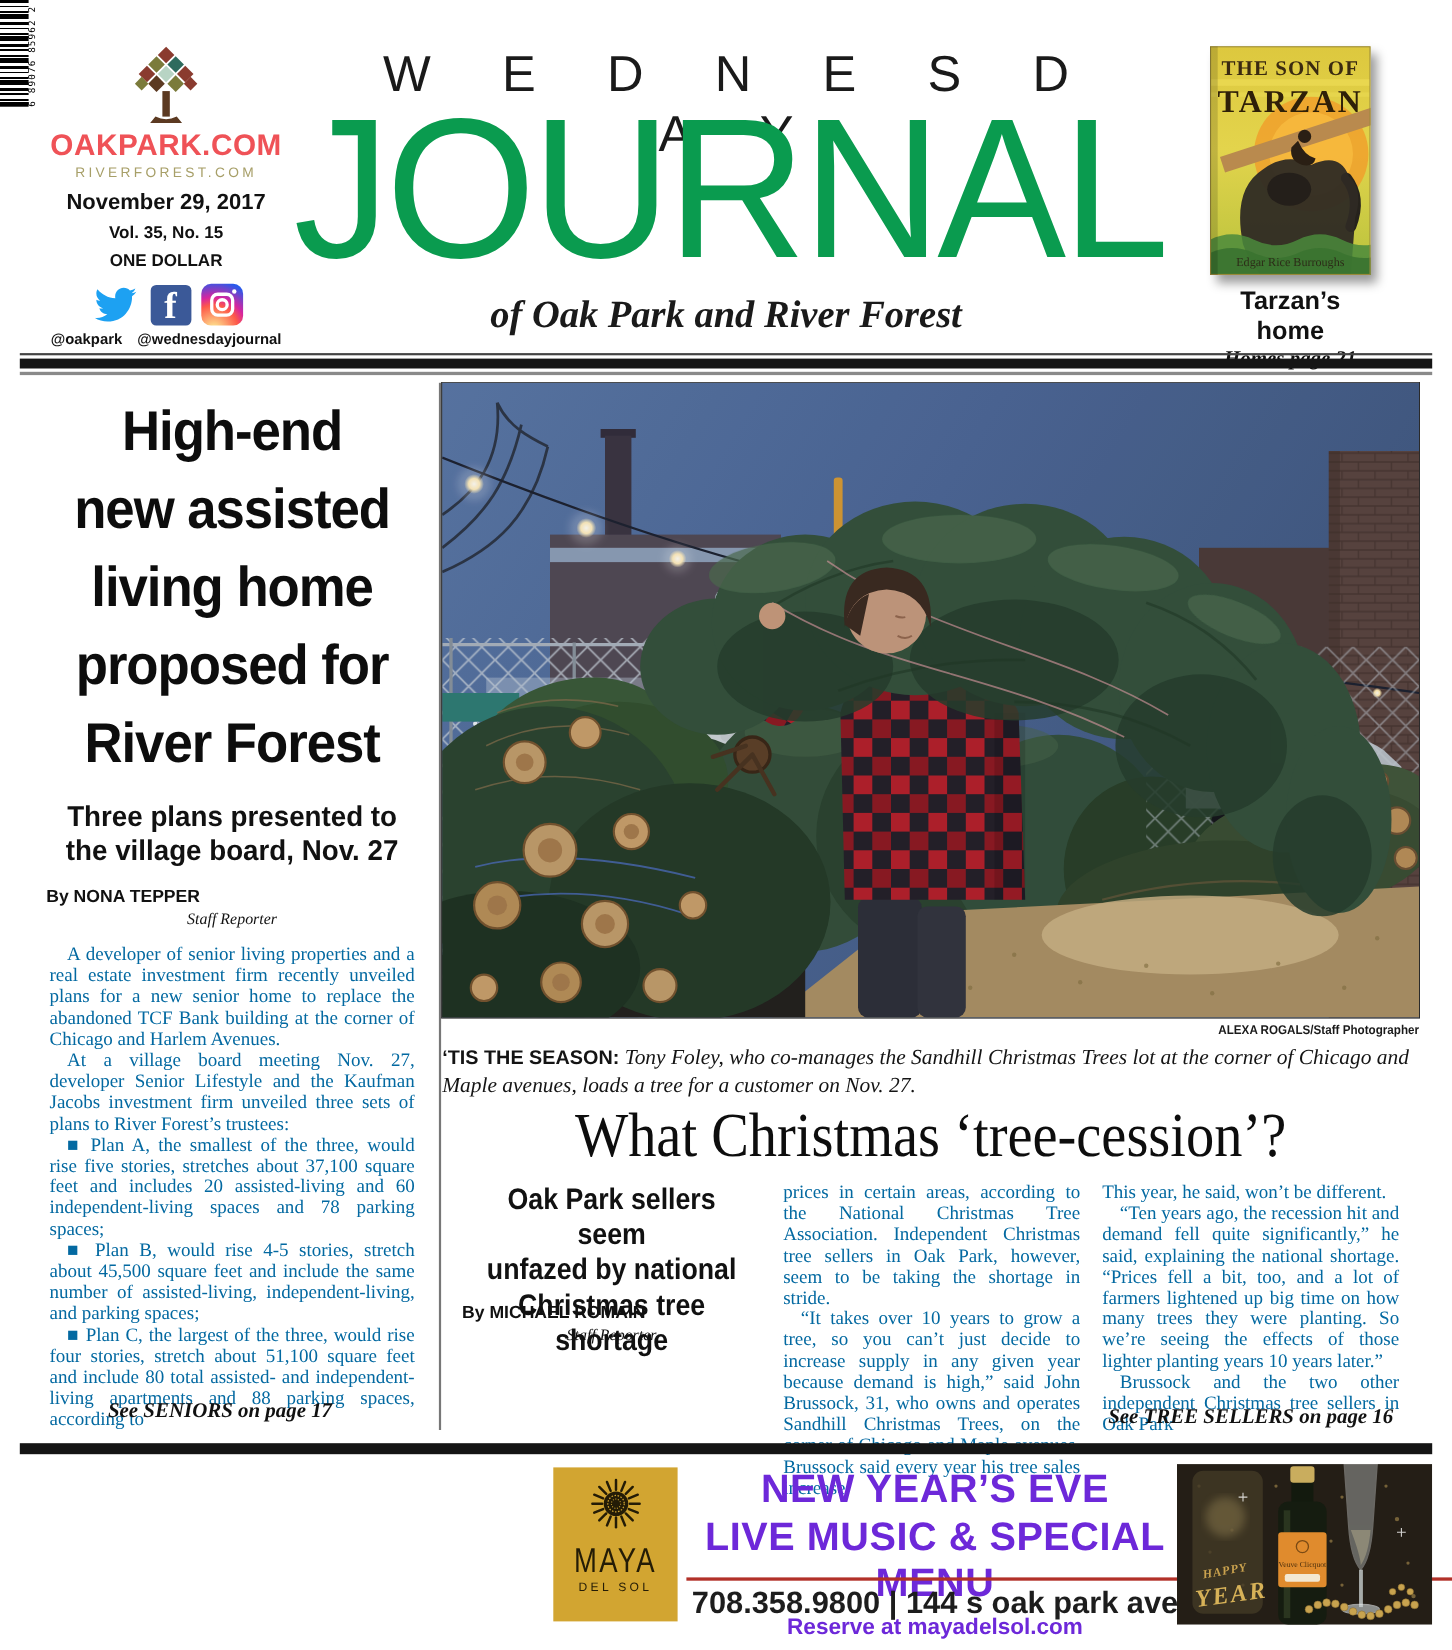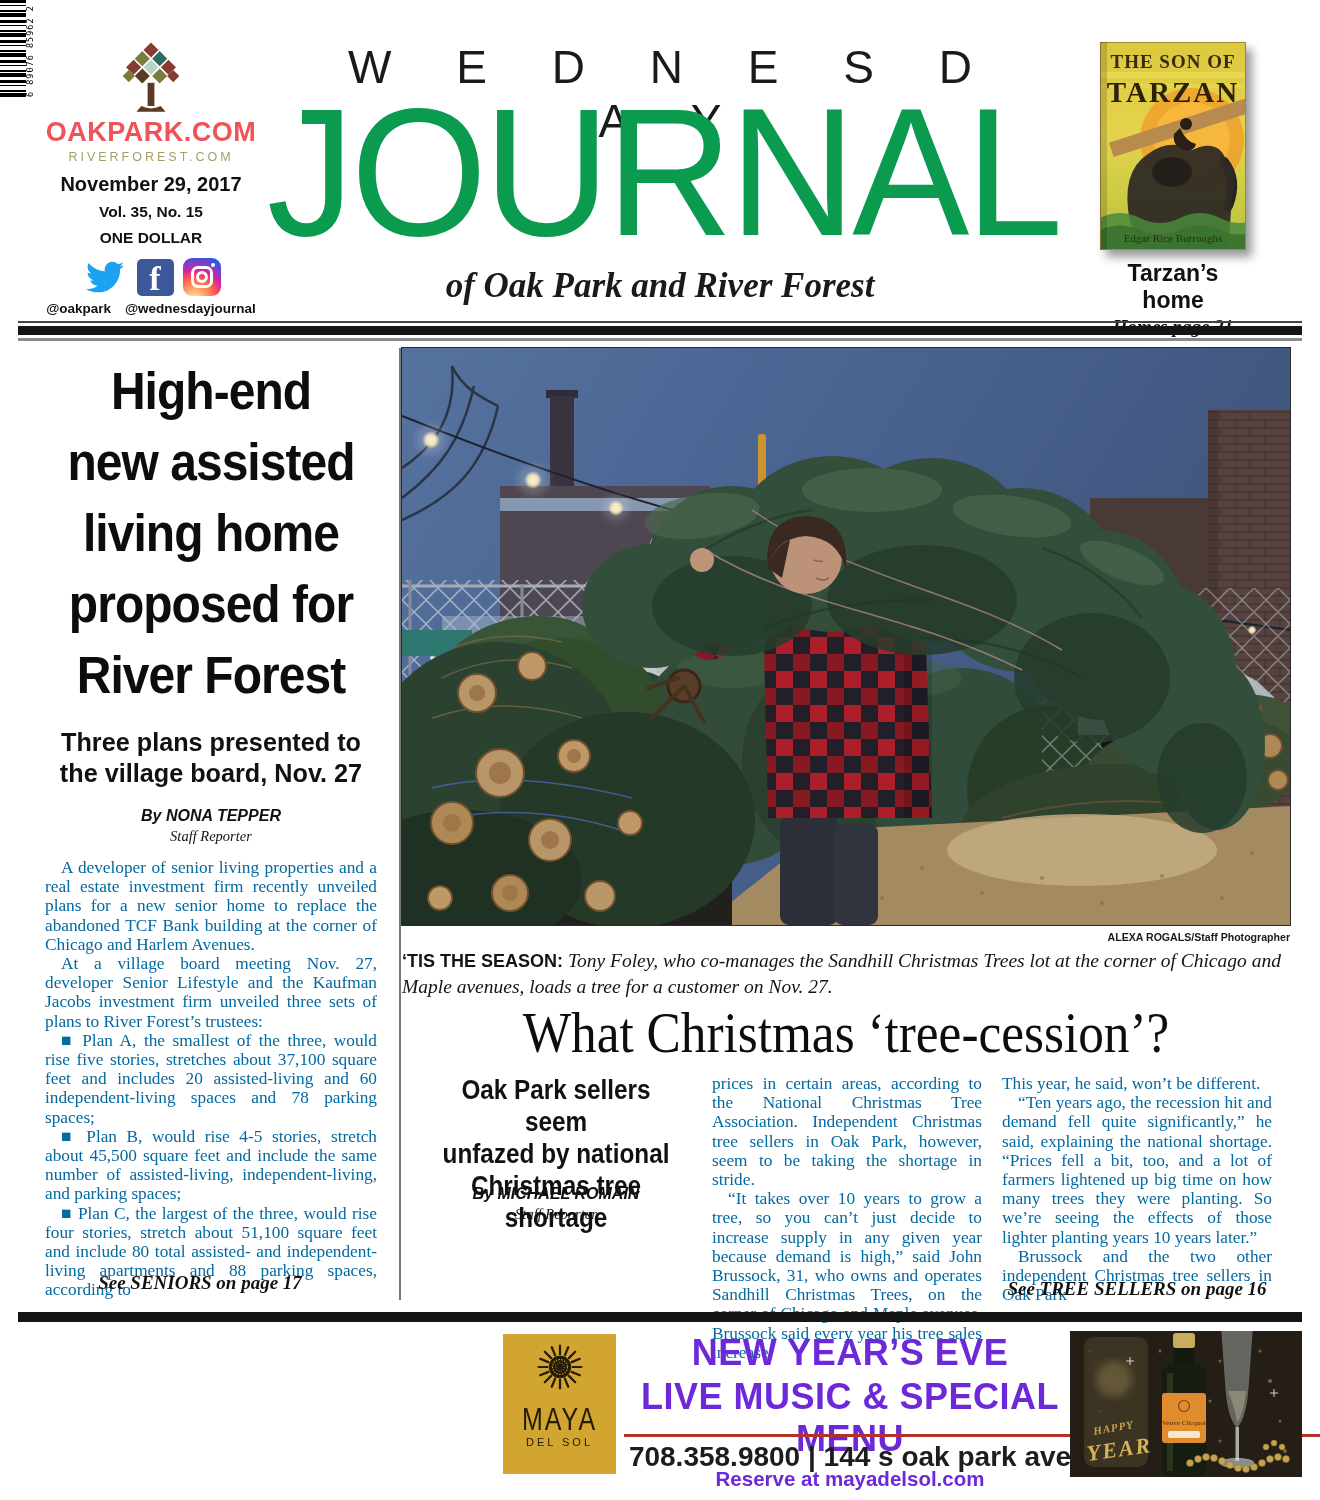--- a/index.html
+++ b/index.html
@@ -48,21 +48,21 @@
 
   .rule-a { left:18px; top:321px; width:1284px; height:2px; background:#444; }
   .rule-b { left:18px; top:326px; width:1284px; height:9px; background:#151515; }
   .rule-c { left:18px; top:338px; width:1284px; height:2.5px; background:#8a8a8a; }
 
   
   .lead-hl { left:42px; top:356px; width:338px; text-align:center; font-weight:700; font-size:51px;
              line-height:71px; color:#0d0d0d; transform:scaleX(.94); transform-origin:center; letter-spacing:-1px; }
   .lead-sub { left:42px; top:727px; width:338px; text-align:center; font-weight:600; font-size:26px;
               line-height:31px; transform:scaleX(.97); transform-origin:center; }
-  .byline { text-align:center; font-weight:700; font-size:16px;font-style:italic; }
+  .byline { font-weight:700; font-size:16px; }
   .staff  { text-align:center; font-family:"Liberation Serif",serif; font-style:italic; font-size:14.5px; margin-top:3px; }
   .lead-by { left:42px; top:807px; width:338px; }
   .body-text { font-family:"Liberation Serif",serif; font-size:17.3px; line-height:19.2px;
                text-align:justify; color:#0369a1; }
   .para { text-indent:16px; }
   .cont .para:first-child { text-indent:0; }
   .lead-body { left:45px; top:858px; width:332px; }
   .jump { font-family:"Liberation Serif",serif; font-style:italic; font-weight:600; font-size:19px; text-align:center; }
   .jump-lead { left:34px; top:1272px; width:332px; }
 

